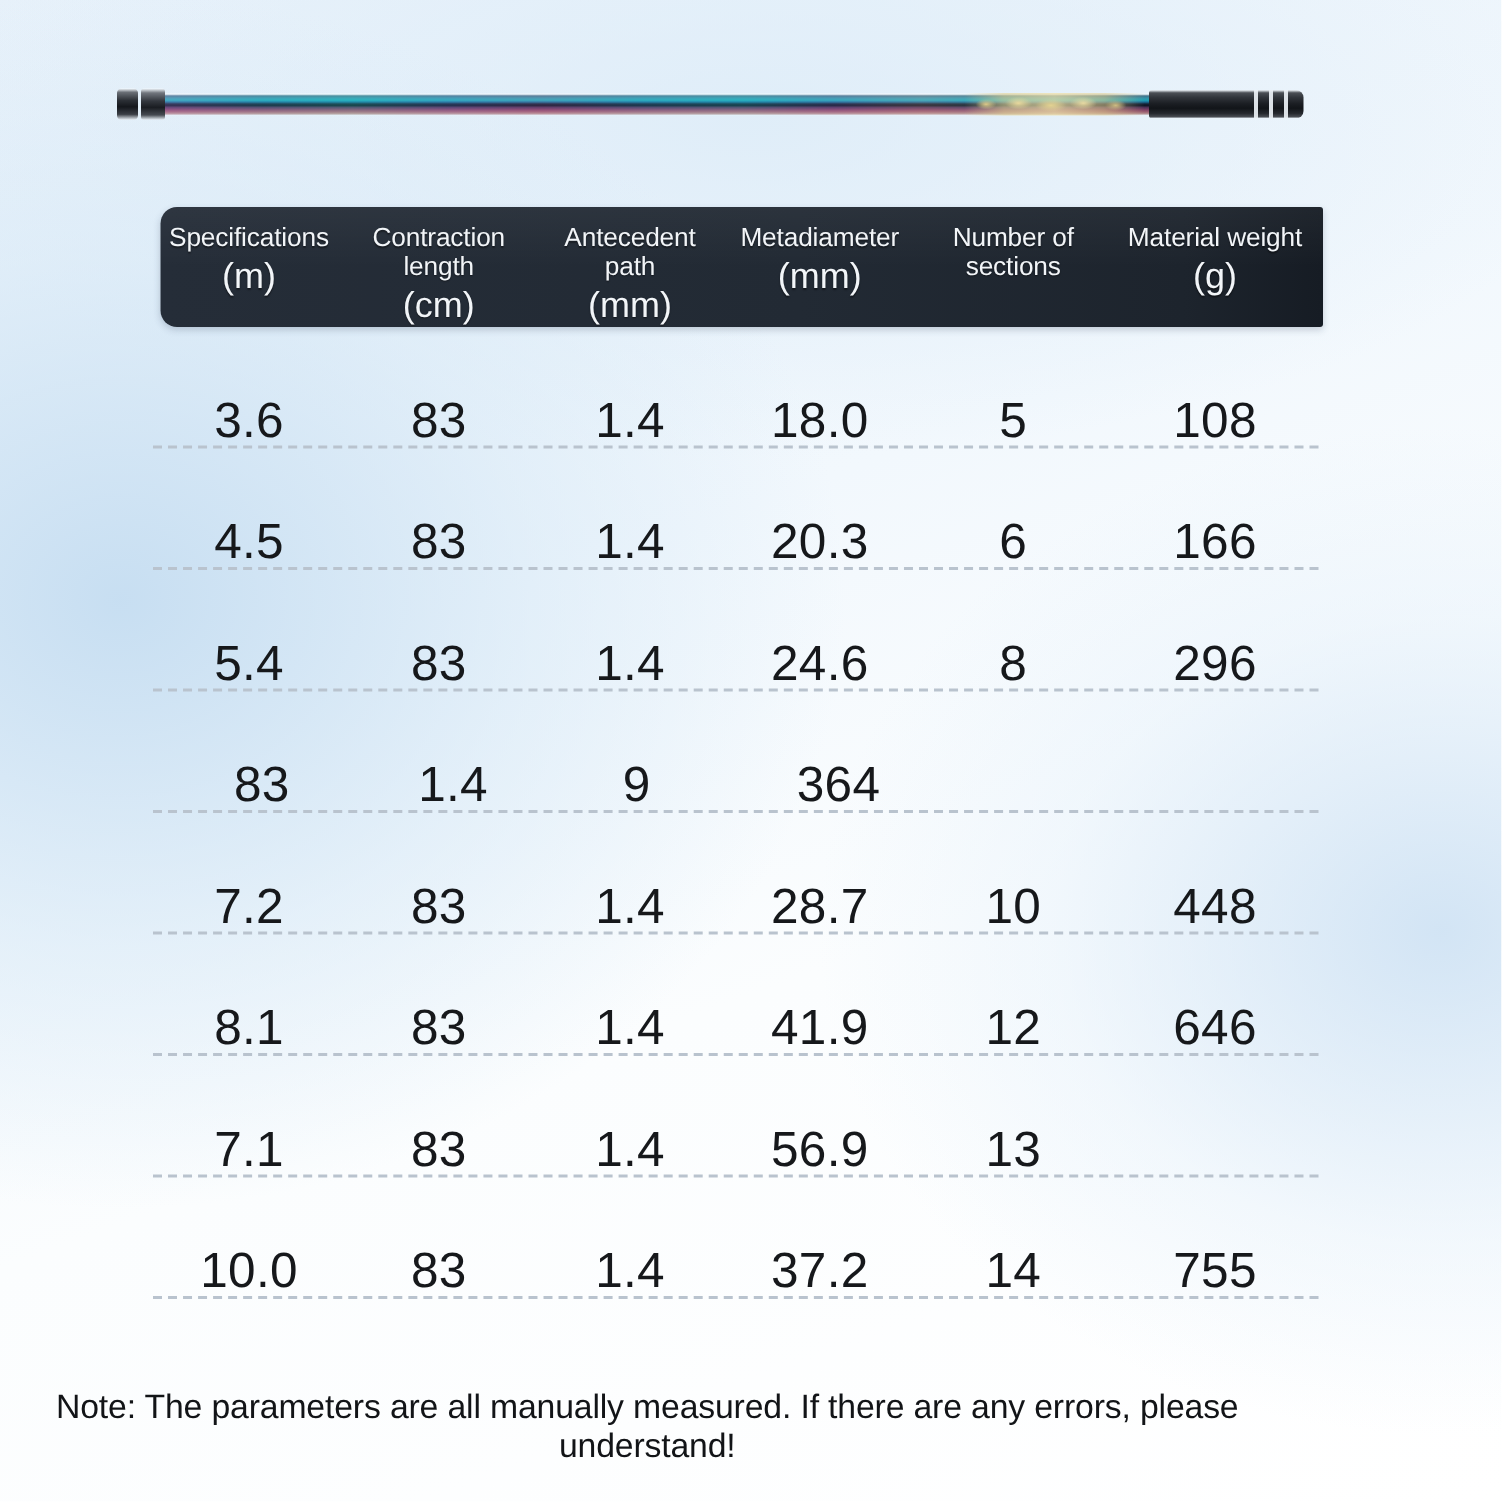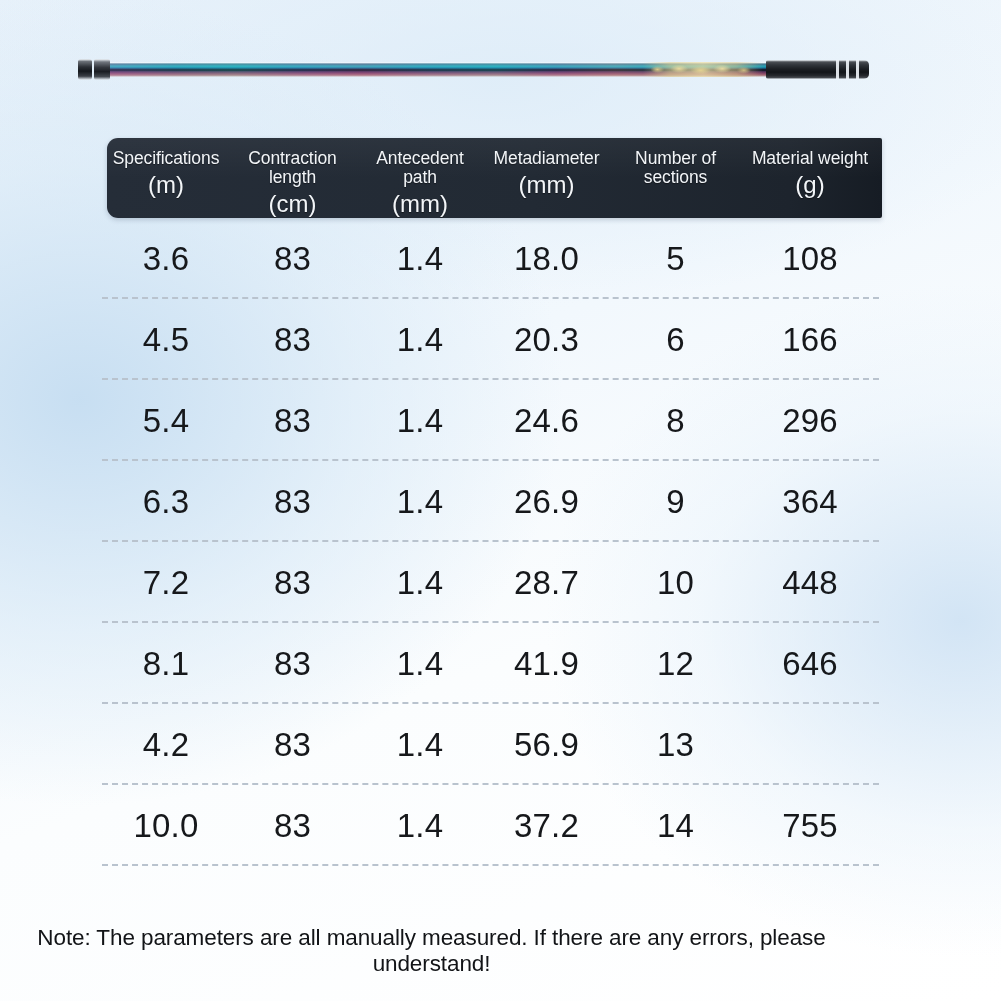--- a/index.html
+++ b/index.html
@@ -225,21 +225,21 @@
   .c4 { width: 125px; }
   .c5 { width: 144px; }
 
   .tbody {
     position: relative;
     padding-top: 0;
   }
   .trow {
     display: flex;
     height: 81px;
-    align-items: center;
+    align-items: flex-end;
     position: relative;
   }
   .trow::after {
     content: "";
     position: absolute;
     left: -5px;
     right: 3px;
     bottom: 0;
     height: 0;
     border-bottom: 2px dashed #b9c3ce;
@@ -332,45 +332,43 @@
         </div>
         <div class="trow">
           <div class="tcell c0">5.4</div>
           <div class="tcell c1">83</div>
           <div class="tcell c2">1.4</div>
           <div class="tcell c3">24.6</div>
           <div class="tcell c4">8</div>
           <div class="tcell c5">296</div>
         </div>
         <div class="trow">
-          <div class="tcell c0">6.3</div>
-          <div class="tcell c1">83</div>
-          <div class="tcell c2">1.4</div>
-          <div class="tcell c3">26.9</div>
+          <div class="tcell c1">83</div>
+          <div class="tcell c2">1.4</div>
           <div class="tcell c4">9</div>
           <div class="tcell c5">364</div>
         </div>
         <div class="trow">
           <div class="tcell c0">7.2</div>
           <div class="tcell c1">83</div>
           <div class="tcell c2">1.4</div>
           <div class="tcell c3">28.7</div>
           <div class="tcell c4">10</div>
           <div class="tcell c5">448</div>
         </div>
         <div class="trow">
           <div class="tcell c0">8.1</div>
           <div class="tcell c1">83</div>
           <div class="tcell c2">1.4</div>
           <div class="tcell c3">41.9</div>
           <div class="tcell c4">12</div>
           <div class="tcell c5">646</div>
         </div>
         <div class="trow">
-          <div class="tcell c0">4.2</div>
+          <div class="tcell c0">7.1</div>
           <div class="tcell c1">83</div>
           <div class="tcell c2">1.4</div>
           <div class="tcell c3">56.9</div>
           <div class="tcell c4">13</div>
         </div>
         <div class="trow">
           <div class="tcell c0">10.0</div>
           <div class="tcell c1">83</div>
           <div class="tcell c2">1.4</div>
           <div class="tcell c3">37.2</div>

